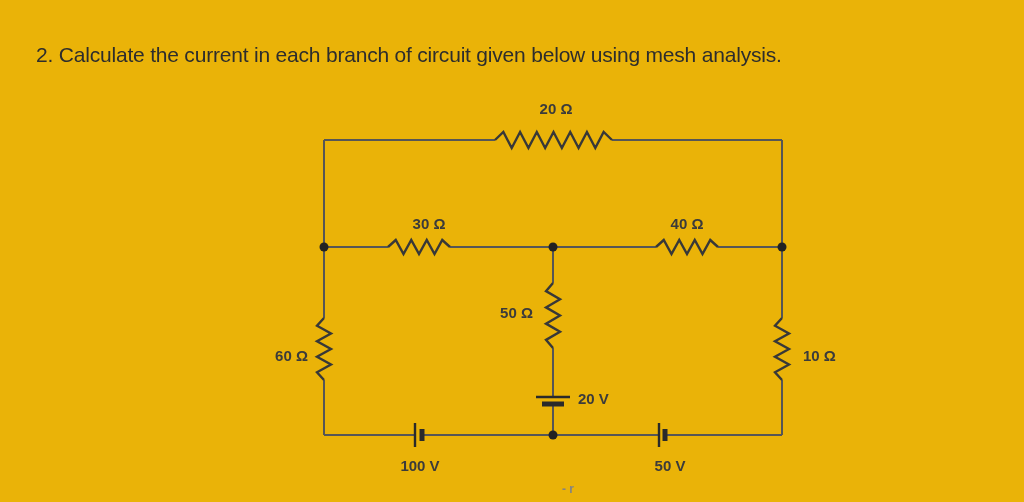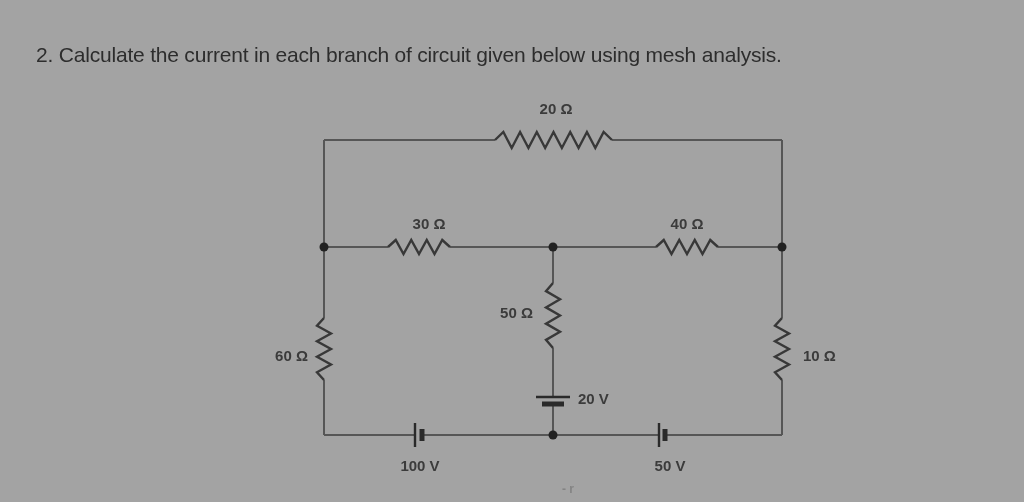--- a/index.html
+++ b/index.html
@@ -10,21 +10,21 @@
   body {
     width: 1024px;
     height: 502px;
     position: relative;
     overflow: hidden;
     font-family: "Liberation Sans", sans-serif;
   }
   .page {
     position: absolute;
     inset: 0;
-    background: #a3a3a3;
+    background: #eab308;
   }
   .question-title {
     position: absolute;
     left: 36px;
     top: 42px;
     width: 900px;
     font-size: 21px;
     line-height: 26px;
     color: #2d2d2d;
     letter-spacing: -0.2px;

